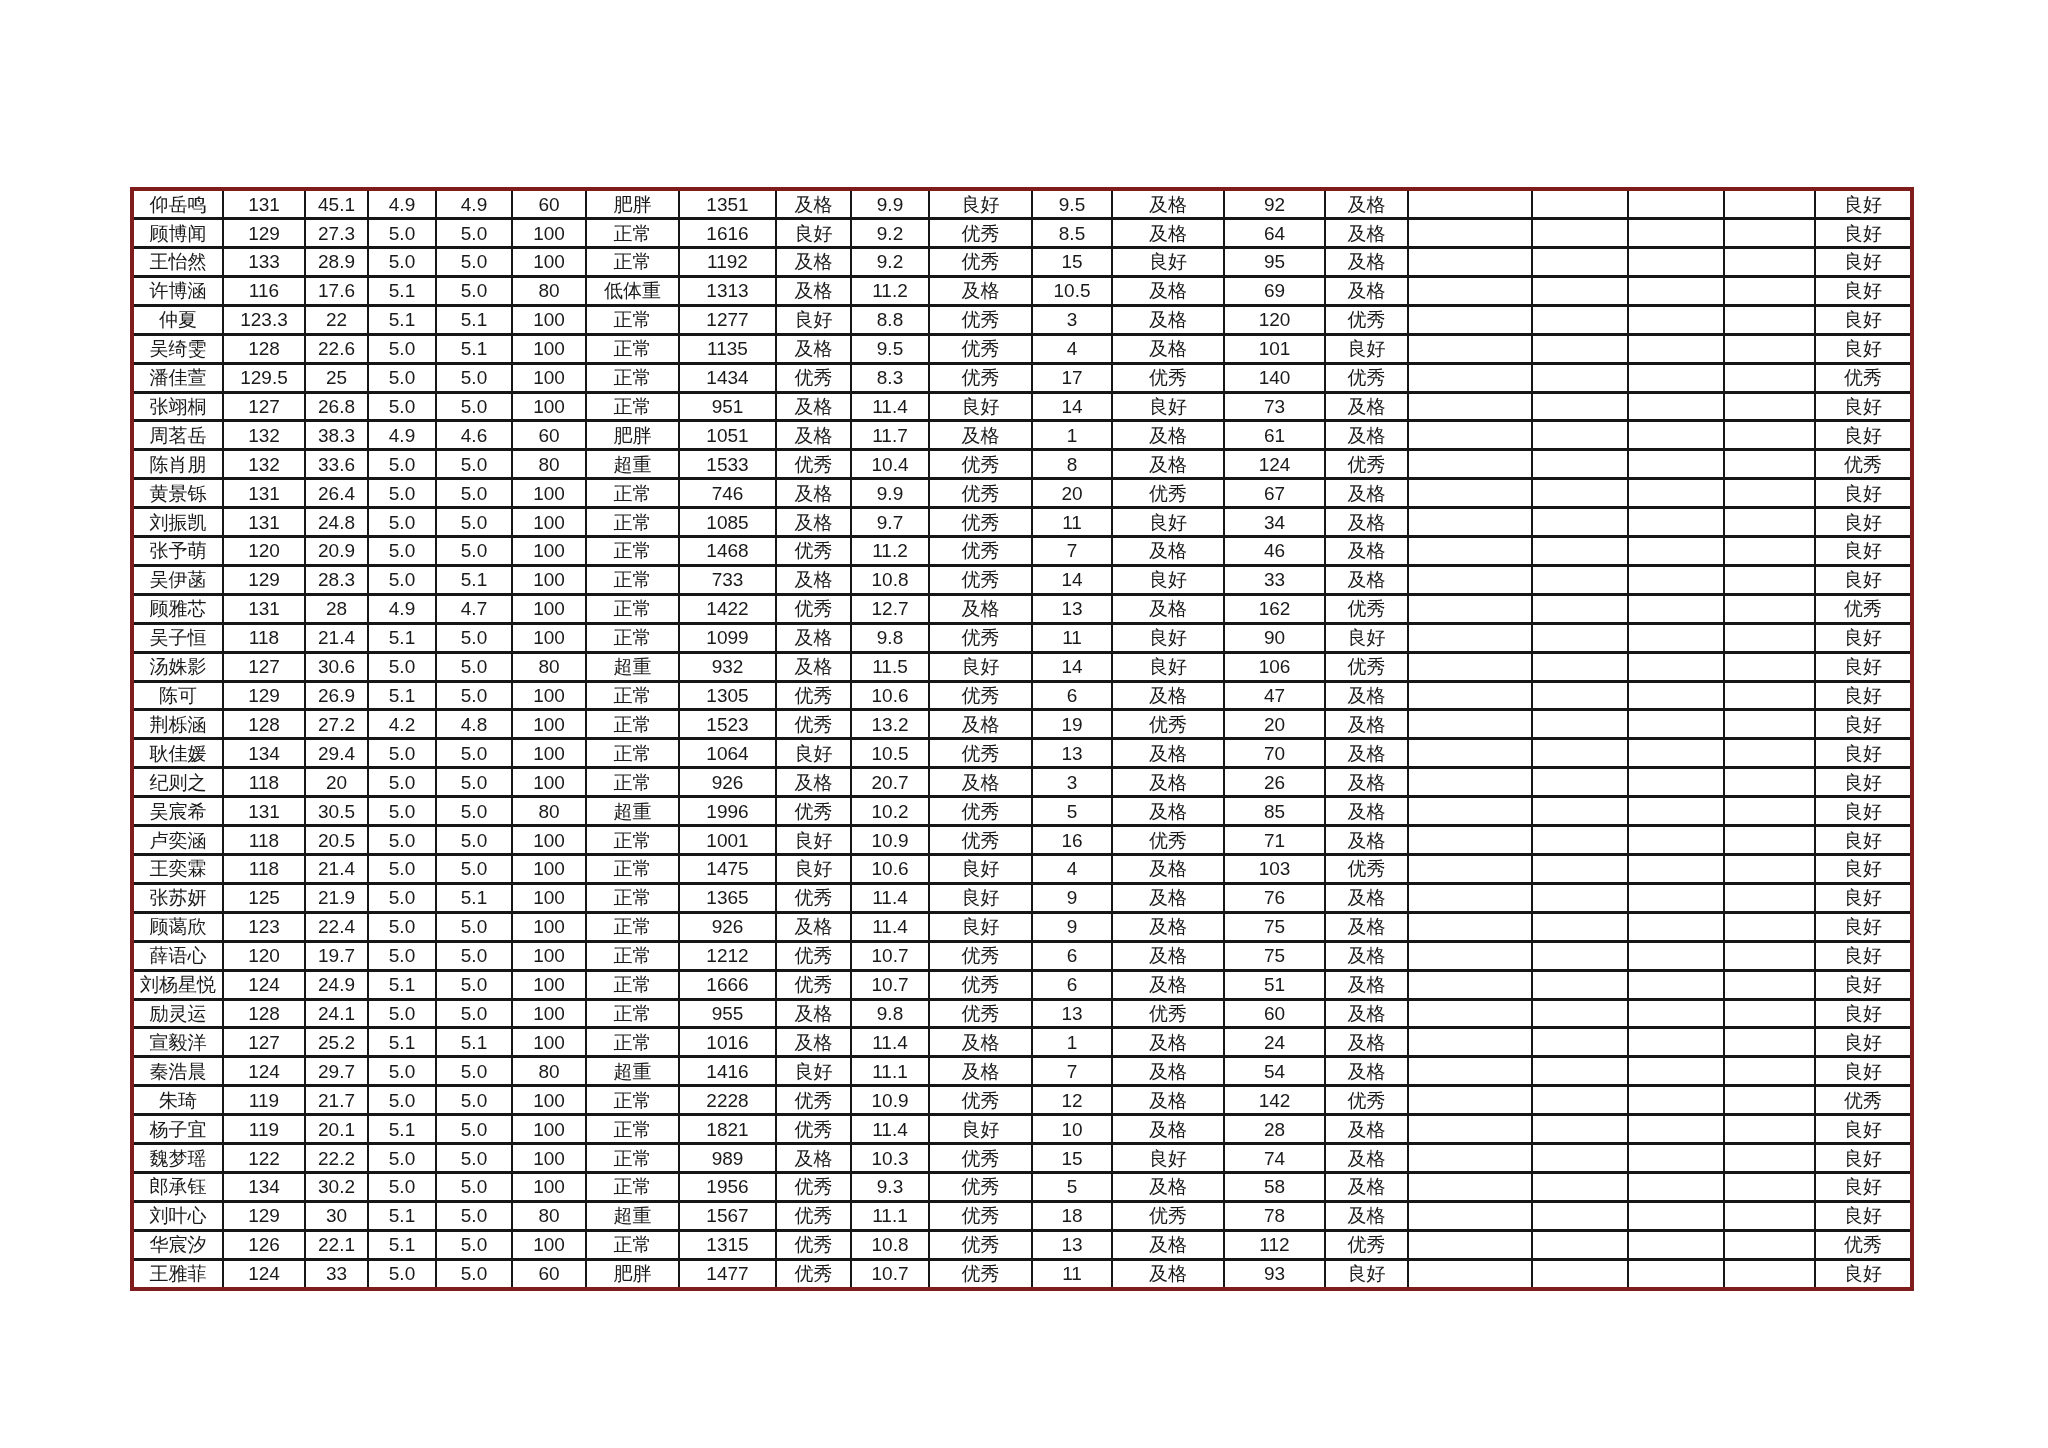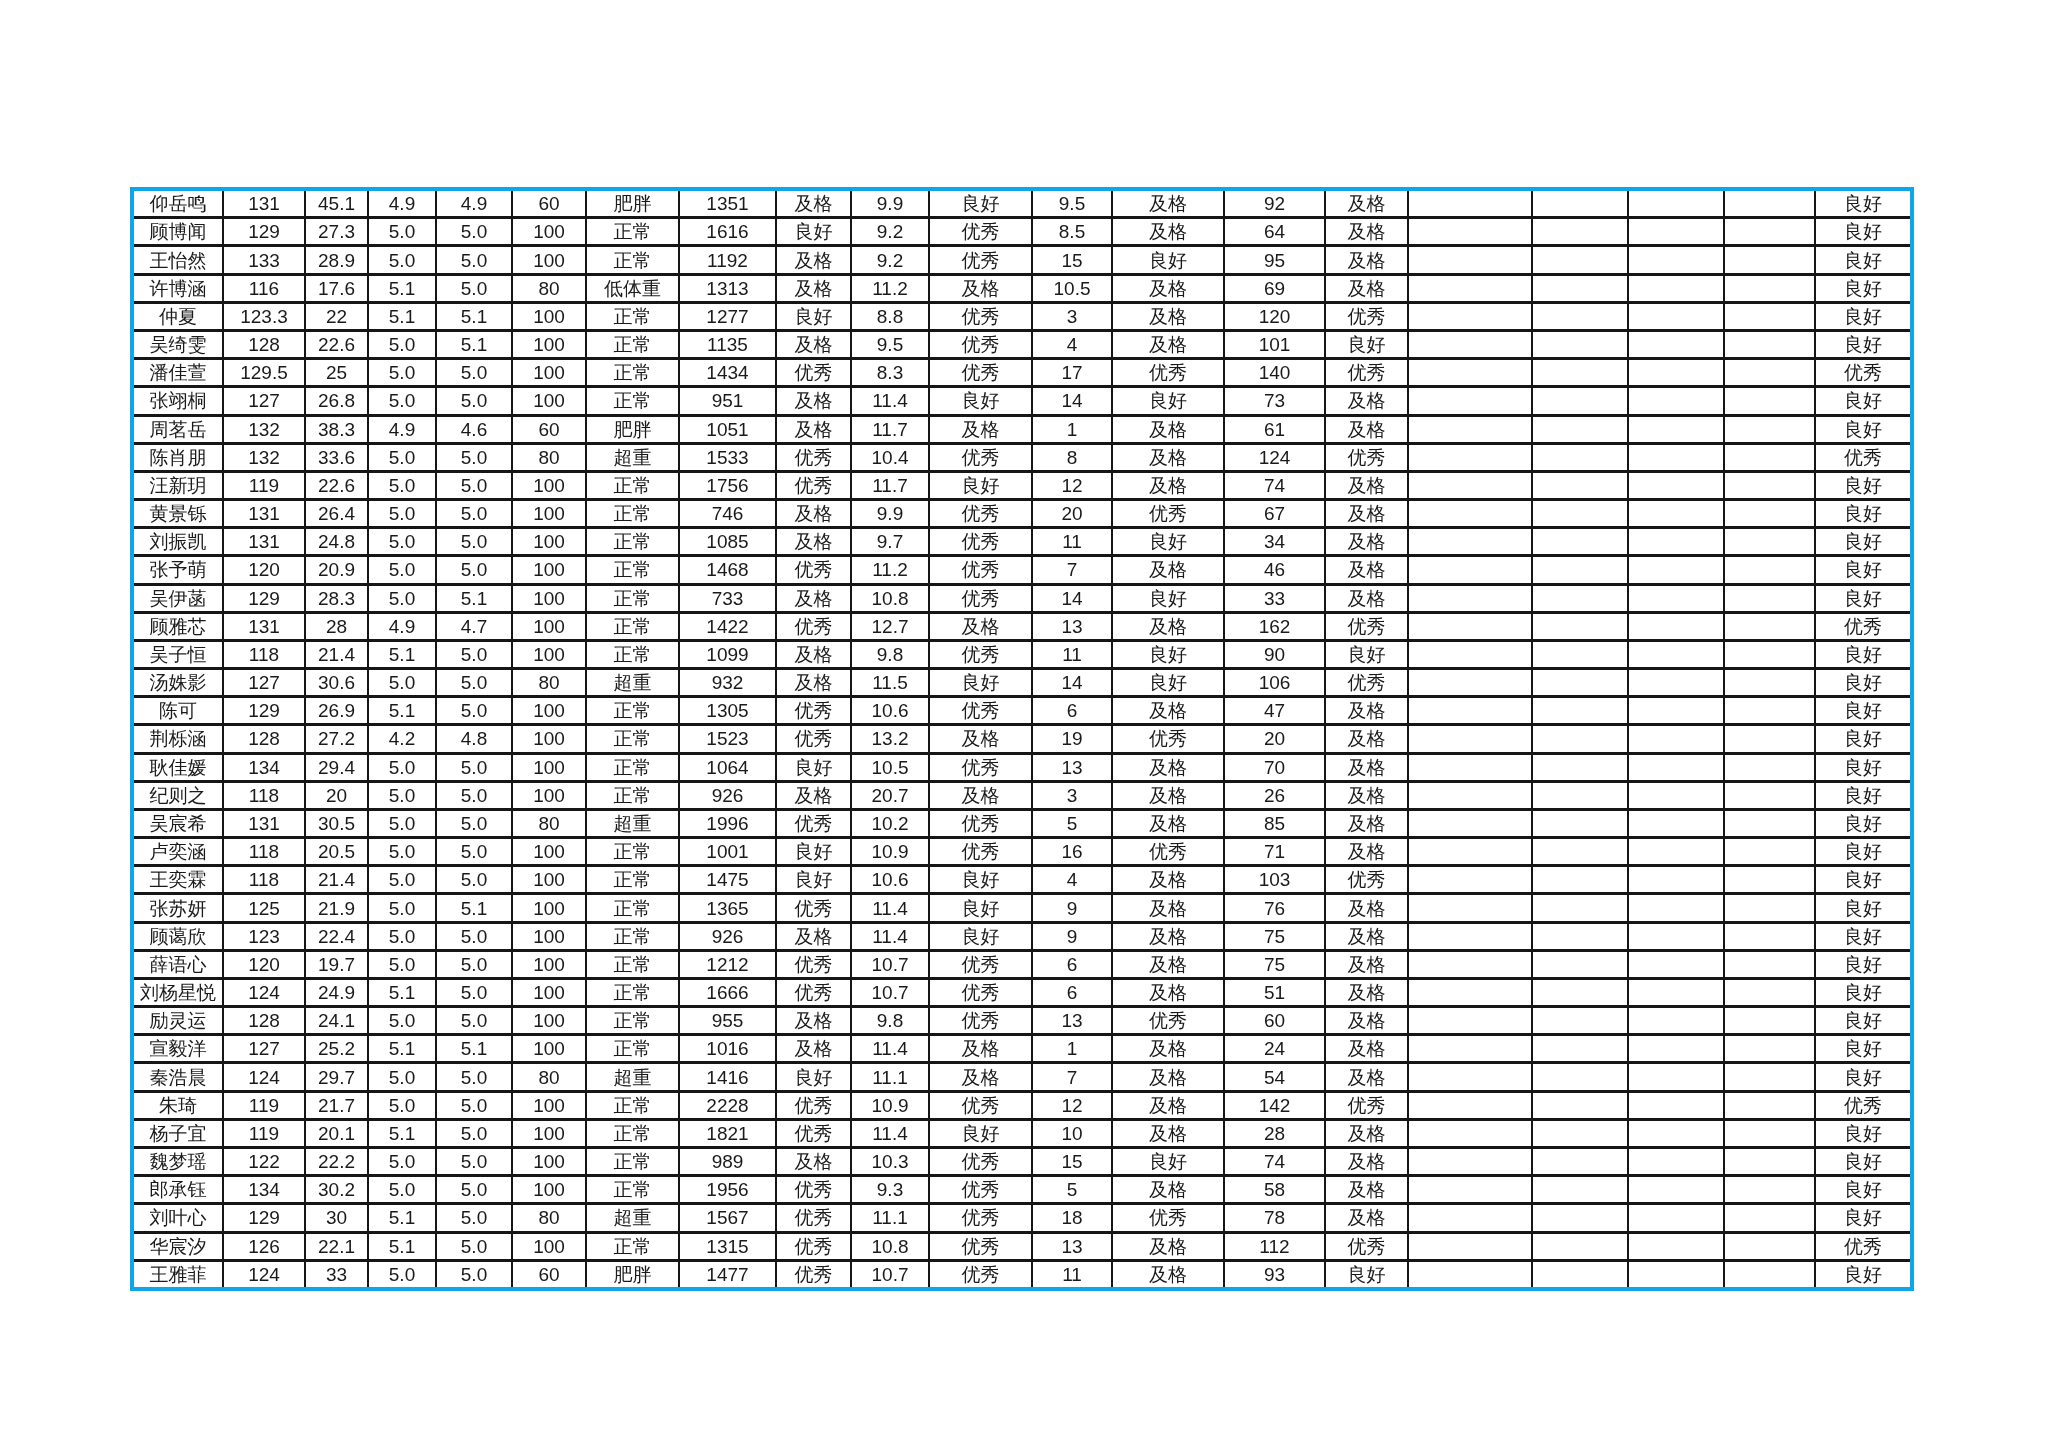--- a/index.html
+++ b/index.html
@@ -16,21 +16,21 @@
     overflow: hidden;
   }
   table.score-table {
     position: absolute;
     left: 130px;
     top: 187px;
     width: 1780px;
     height: 1104px;
     border-collapse: collapse;
     table-layout: fixed;
-    border: 4px solid #0ea5e9;
+    border: 4px solid #7f1d1d;
   }
   table.score-table td {
     border: 2px solid #161616;
     border-top-width: 3px;
     border-bottom-width: 3px;
     padding: 0;
     text-align: center;
     vertical-align: middle;
     font-size: 19px;
     line-height: 1;
@@ -281,42 +281,20 @@
           <td>及格</td>
           <td>124</td>
           <td>优秀</td>
           <td></td>
           <td></td>
           <td></td>
           <td></td>
           <td>优秀</td>
         </tr>
         <tr>
-          <td>汪新玥</td>
-          <td>119</td>
-          <td>22.6</td>
-          <td>5.0</td>
-          <td>5.0</td>
-          <td>100</td>
-          <td>正常</td>
-          <td>1756</td>
-          <td>优秀</td>
-          <td>11.7</td>
-          <td>良好</td>
-          <td>12</td>
-          <td>及格</td>
-          <td>74</td>
-          <td>及格</td>
-          <td></td>
-          <td></td>
-          <td></td>
-          <td></td>
-          <td>良好</td>
-        </tr>
-        <tr>
           <td>黄景铄</td>
           <td>131</td>
           <td>26.4</td>
           <td>5.0</td>
           <td>5.0</td>
           <td>100</td>
           <td>正常</td>
           <td>746</td>
           <td>及格</td>
           <td>9.9</td>

